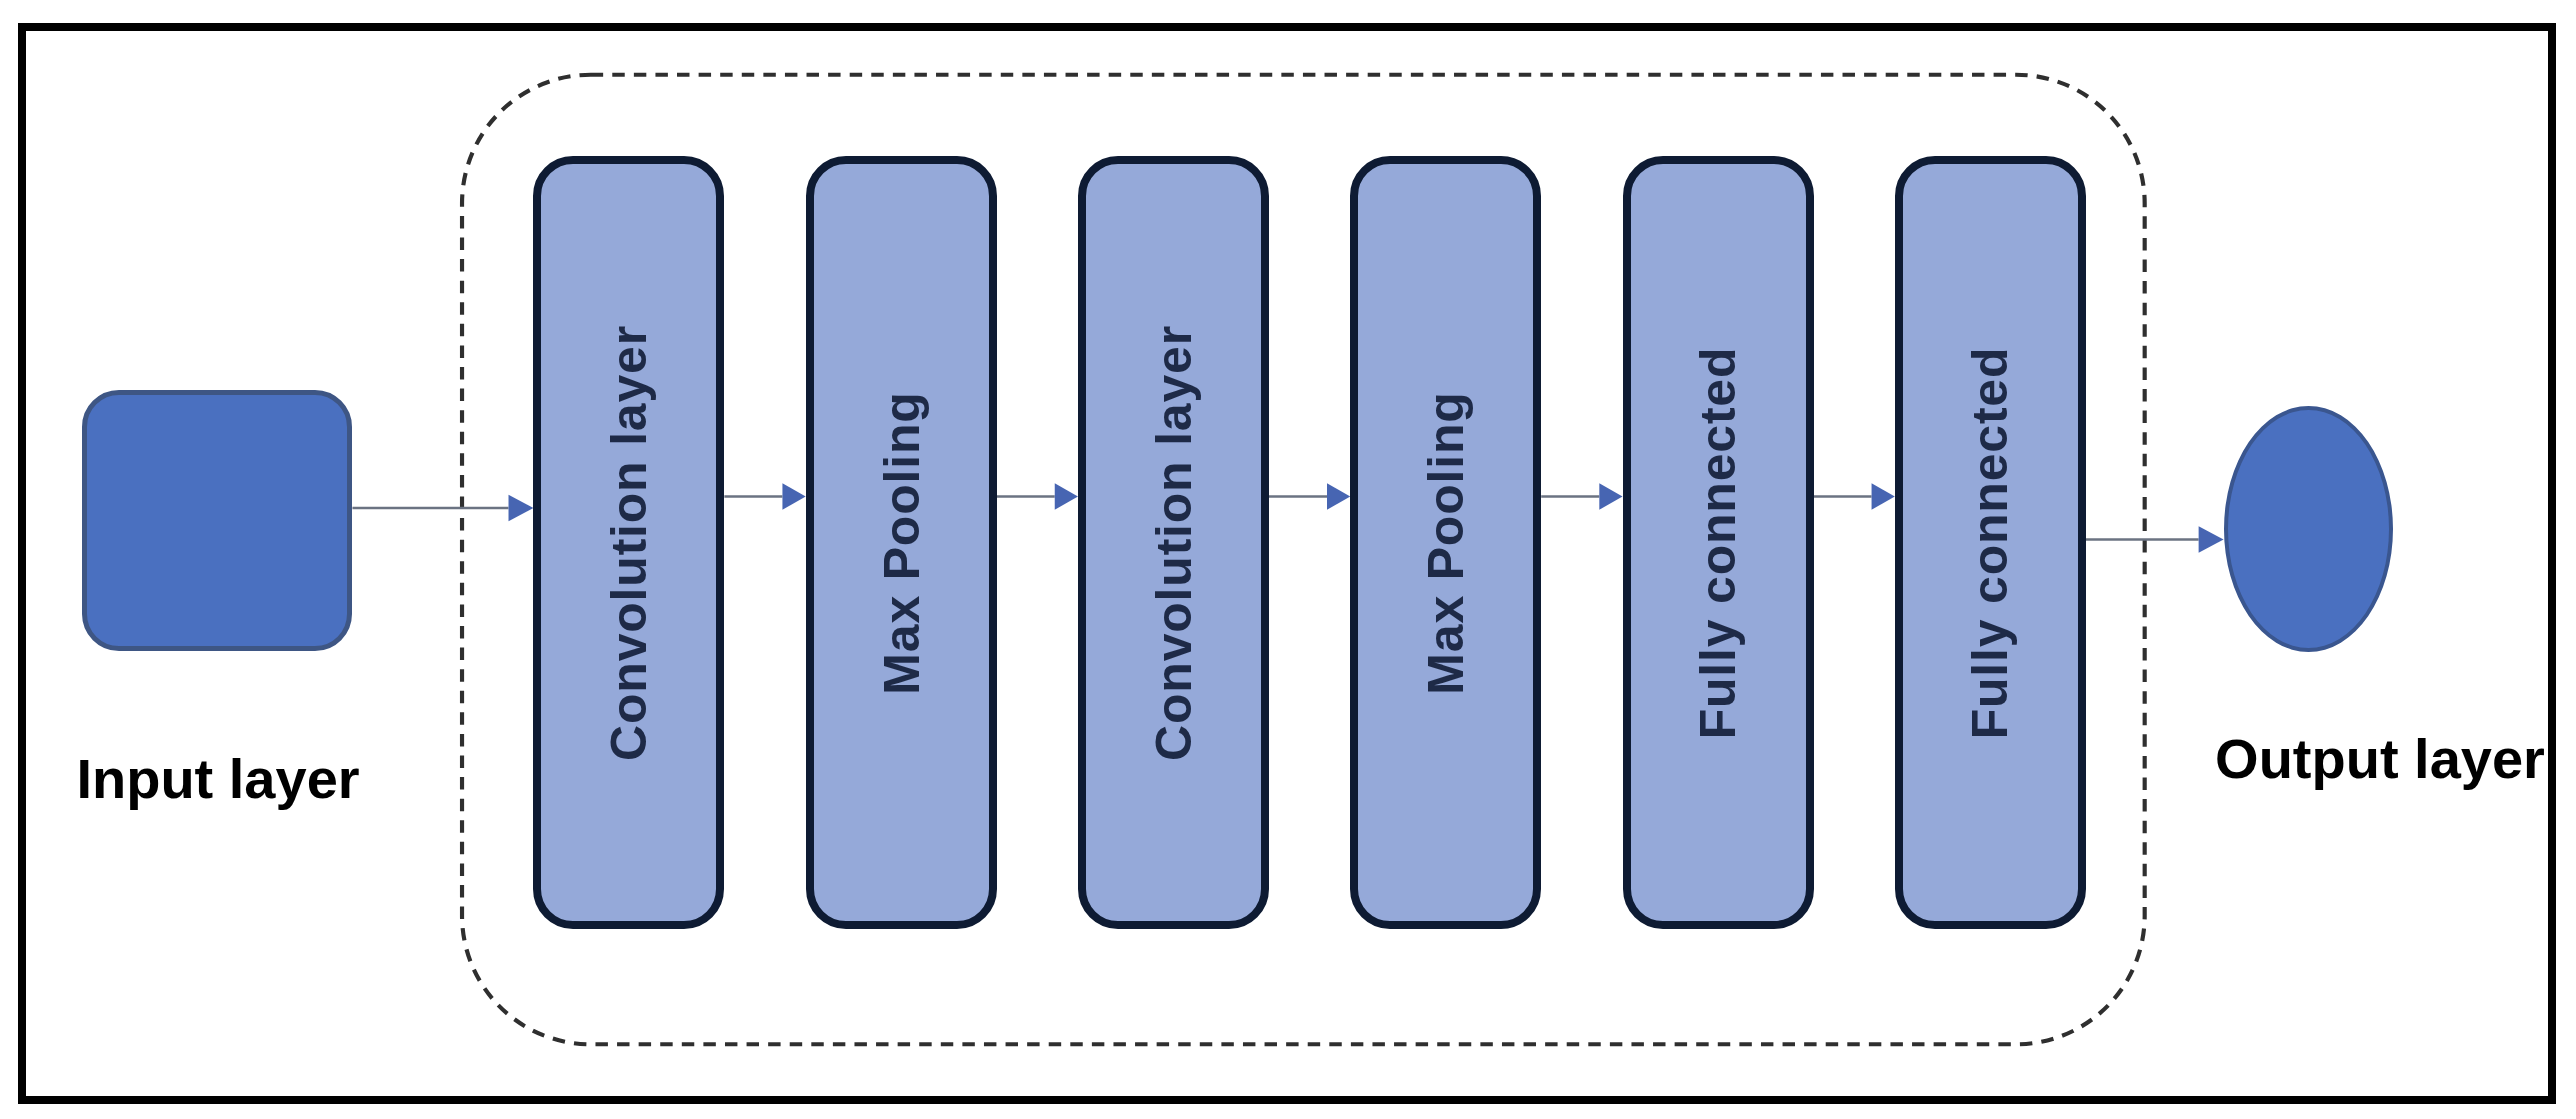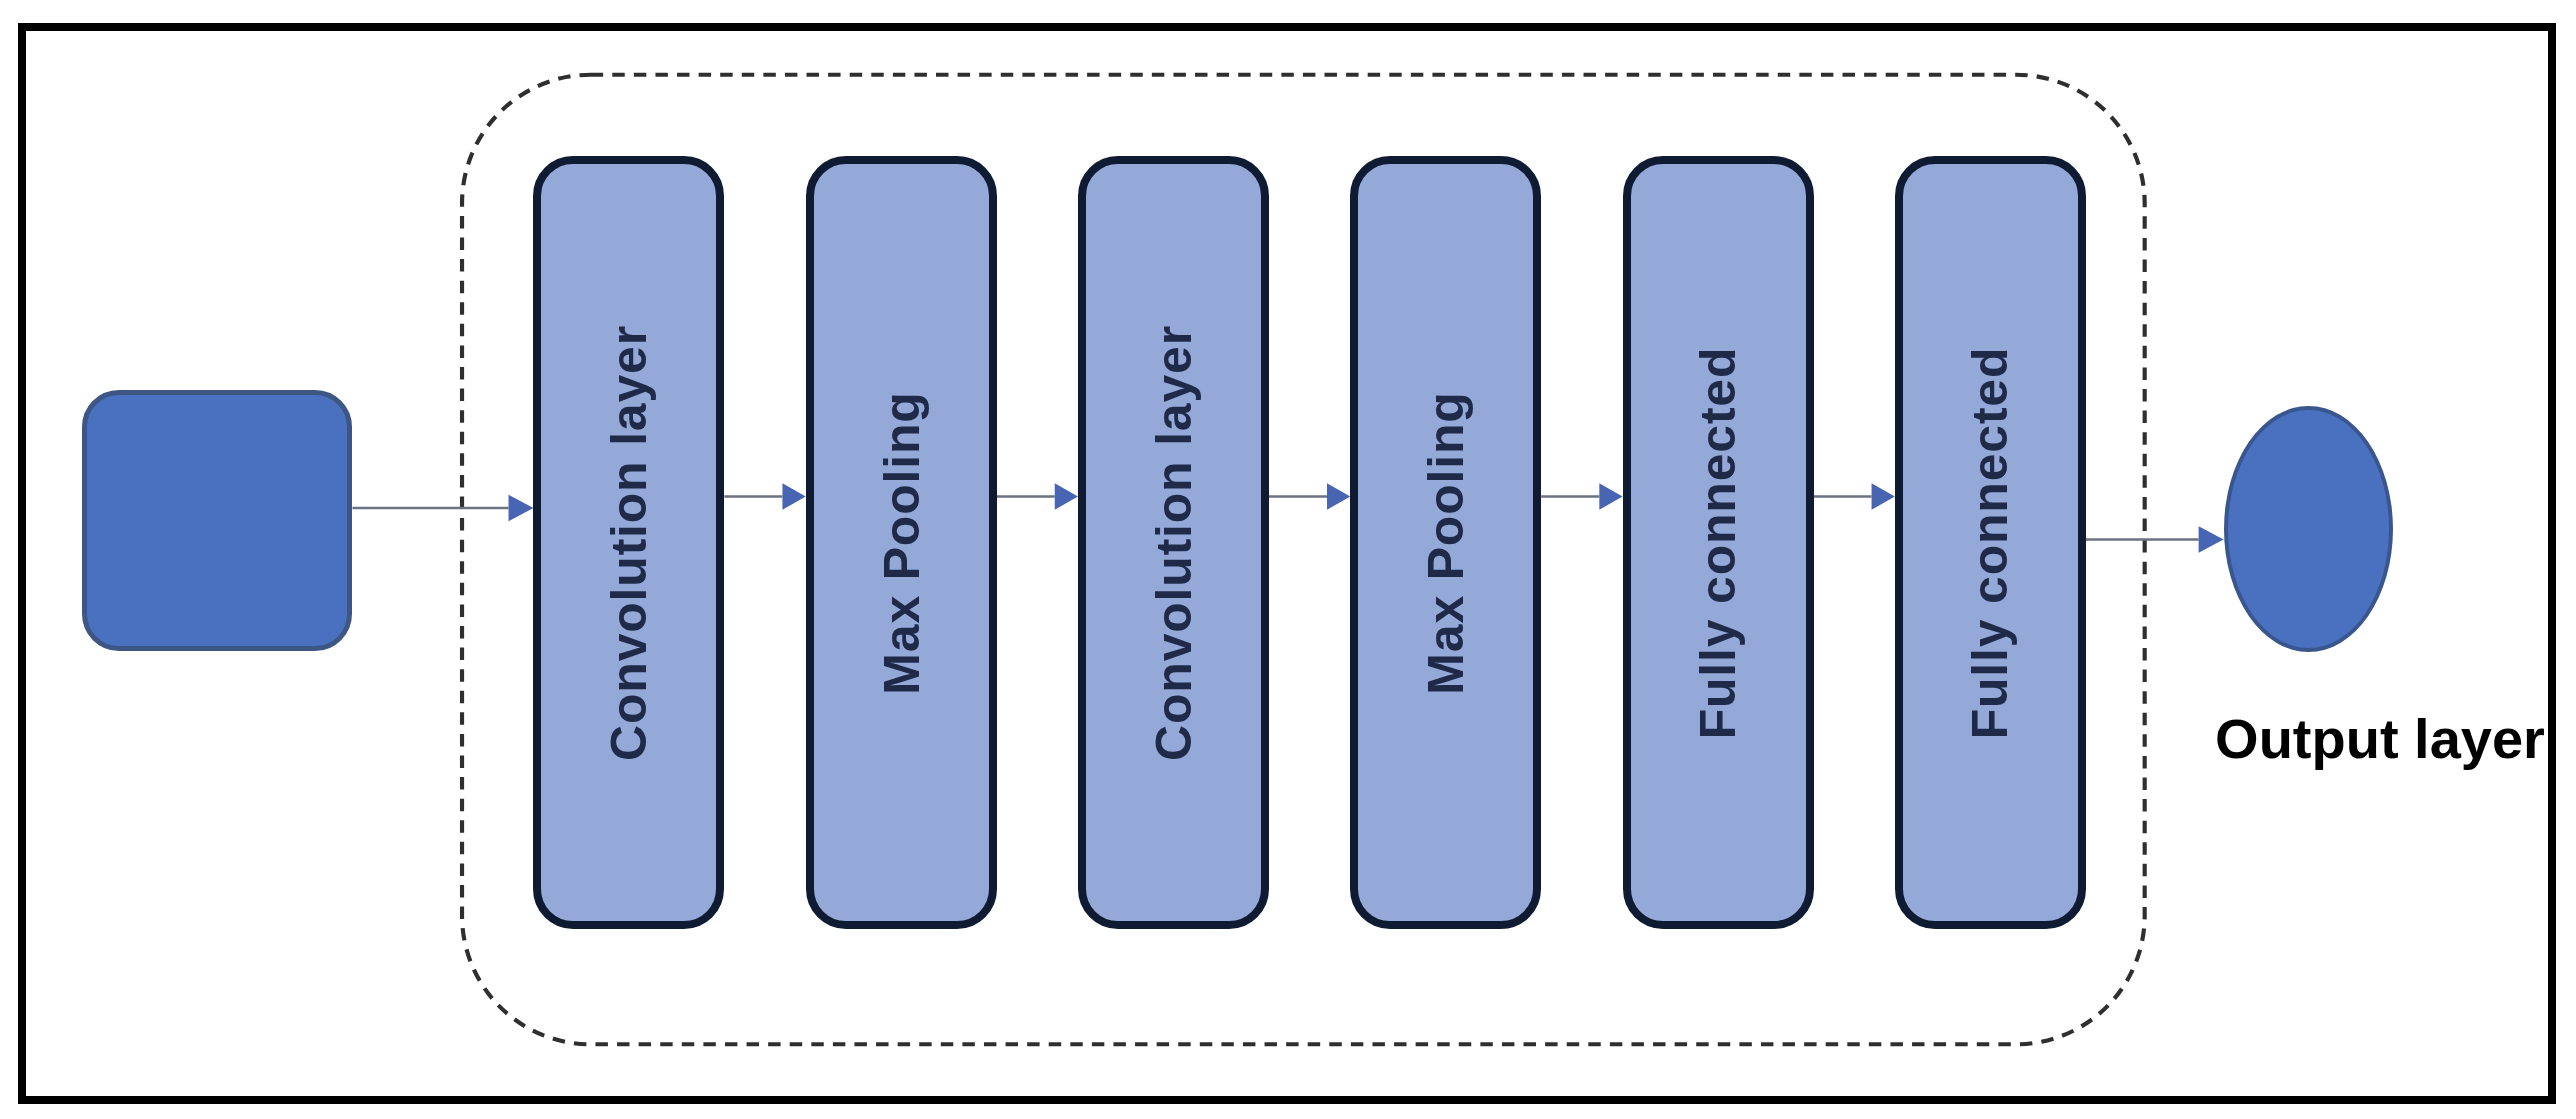--- a/index.html
+++ b/index.html
@@ -65,21 +65,21 @@
     white-space: nowrap;
   }
   .input-label {
     left: 31px;
     width: 374px;
     top: 746px;
   }
   .output-label {
     left: 2193px;
     width: 374px;
-    top: 706px;
+    top: 726px;
   }
   
   .pipe-box {
     position: absolute;
     top: 156px;
     width: 191px;
     height: 773px;
     background: #95a9d9;
     border: 8.3px solid #0e1b33;
     border-radius: 40px;
@@ -144,20 +144,21 @@
       <polygon points="2254,582 2282,598 2254,614" fill="#4765b2"></polygon>
     </g>
 
     <g>
       <line x1="2512" y1="650" x2="2648" y2="650" stroke="#6b7382" stroke-width="3"></line>
       <polygon points="2648,634 2678,650 2648,666" fill="#4765b2"></polygon>
     </g>
   </svg>
 
   <div class="input-node"></div>
+  <div class="edge-label input-label">Input layer</div>
 
   <div class="pipe-box box-1">
     <span class="vtext">Convolution layer</span>
   </div>
   <div class="pipe-box box-2">
     <span class="vtext">Max Pooling</span>
   </div>
   <div class="pipe-box box-3">
     <span class="vtext">Convolution layer</span>
   </div>

